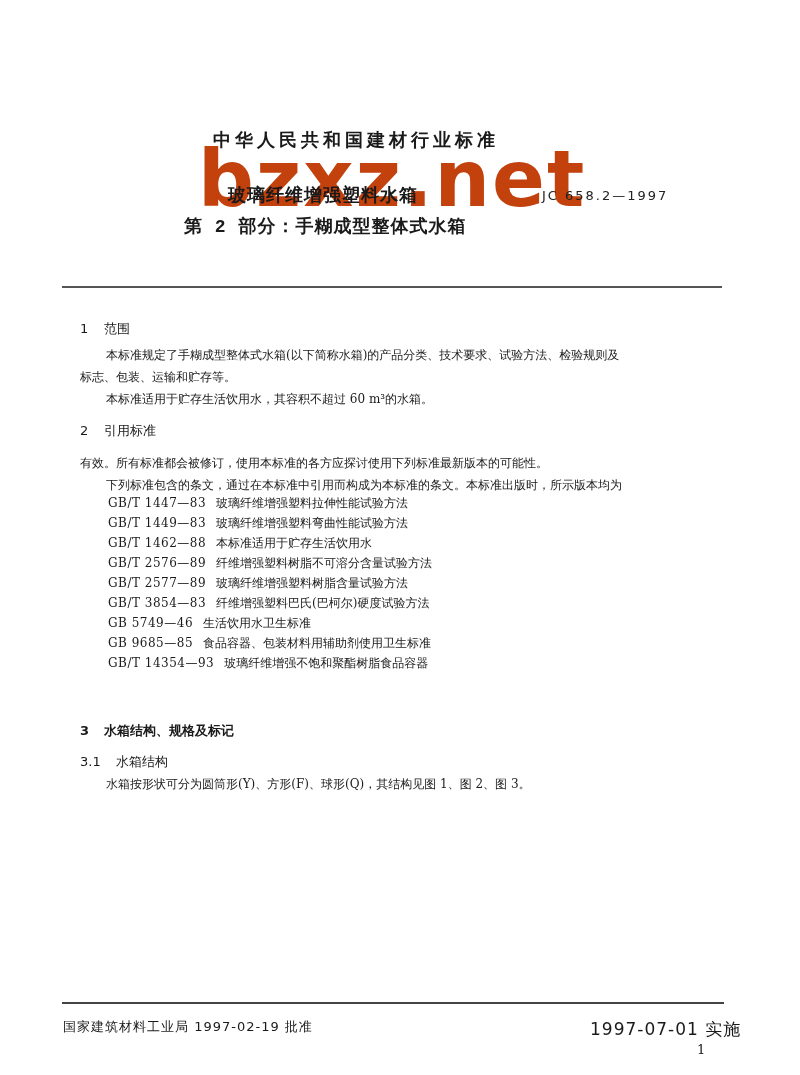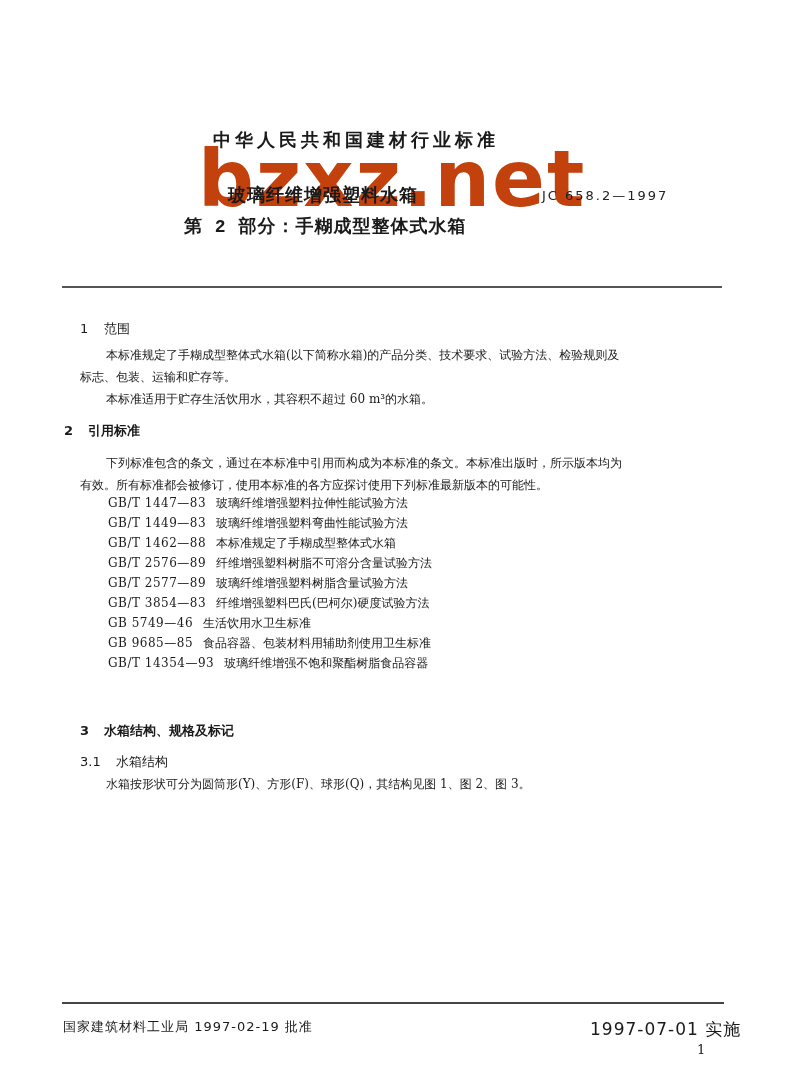--- a/index.html
+++ b/index.html
@@ -142,37 +142,37 @@
 
   <div class="abs sec-heading" style="left:80px; top:320px;">
     <span class="num">1</span><span>范围</span>
   </div>
   <div class="abs" style="left:80px; top:344px;">
     <div class="para indent">本标准规定了手糊成型整体式水箱(以下简称水箱)的产品分类、技术要求、试验方法、检验规则及</div>
     <div class="para">标志、包装、运输和贮存等。</div>
     <div class="para indent">本标准适用于贮存生活饮用水，其容积不超过 60 m³的水箱。</div>
   </div>
 
-  <div class="abs sec-heading" style="left:64px; top:422px;font-weight:bold;">
+  <div class="abs sec-heading" style="left:80px; top:422px;">
     <span class="num">2</span><span>引用标准</span>
   </div>
   <div class="abs" style="left:80px; top:452px;">
+    <div class="para">有效。所有标准都会被修订，使用本标准的各方应探讨使用下列标准最新版本的可能性。</div>
     <div class="para indent">下列标准包含的条文，通过在本标准中引用而构成为本标准的条文。本标准出版时，所示版本均为</div>
-    <div class="para">有效。所有标准都会被修订，使用本标准的各方应探讨使用下列标准最新版本的可能性。</div>
   </div>
 
   <div class="abs" style="left:108px; top:493px;">
     <div class="ref-row">
       <span class="ref-code">GB/T 1447—83</span><span class="ref-title">玻璃纤维增强塑料拉伸性能试验方法</span>
     </div>
     <div class="ref-row">
       <span class="ref-code">GB/T 1449—83</span><span class="ref-title">玻璃纤维增强塑料弯曲性能试验方法</span>
     </div>
     <div class="ref-row">
-      <span class="ref-code">GB/T 1462—88</span><span class="ref-title">本标准规定了手糊成型整体式水箱</span>
+      <span class="ref-code">GB/T 1462—88</span><span class="ref-title">本标准适用于贮存生活饮用水</span>
     </div>
     <div class="ref-row">
       <span class="ref-code">GB/T 2576—89</span><span class="ref-title">纤维增强塑料树脂不可溶分含量试验方法</span>
     </div>
     <div class="ref-row">
       <span class="ref-code">GB/T 2577—89</span><span class="ref-title">玻璃纤维增强塑料树脂含量试验方法</span>
     </div>
     <div class="ref-row">
       <span class="ref-code">GB/T 3854—83</span><span class="ref-title">纤维增强塑料巴氏(巴柯尔)硬度试验方法</span>
     </div>

